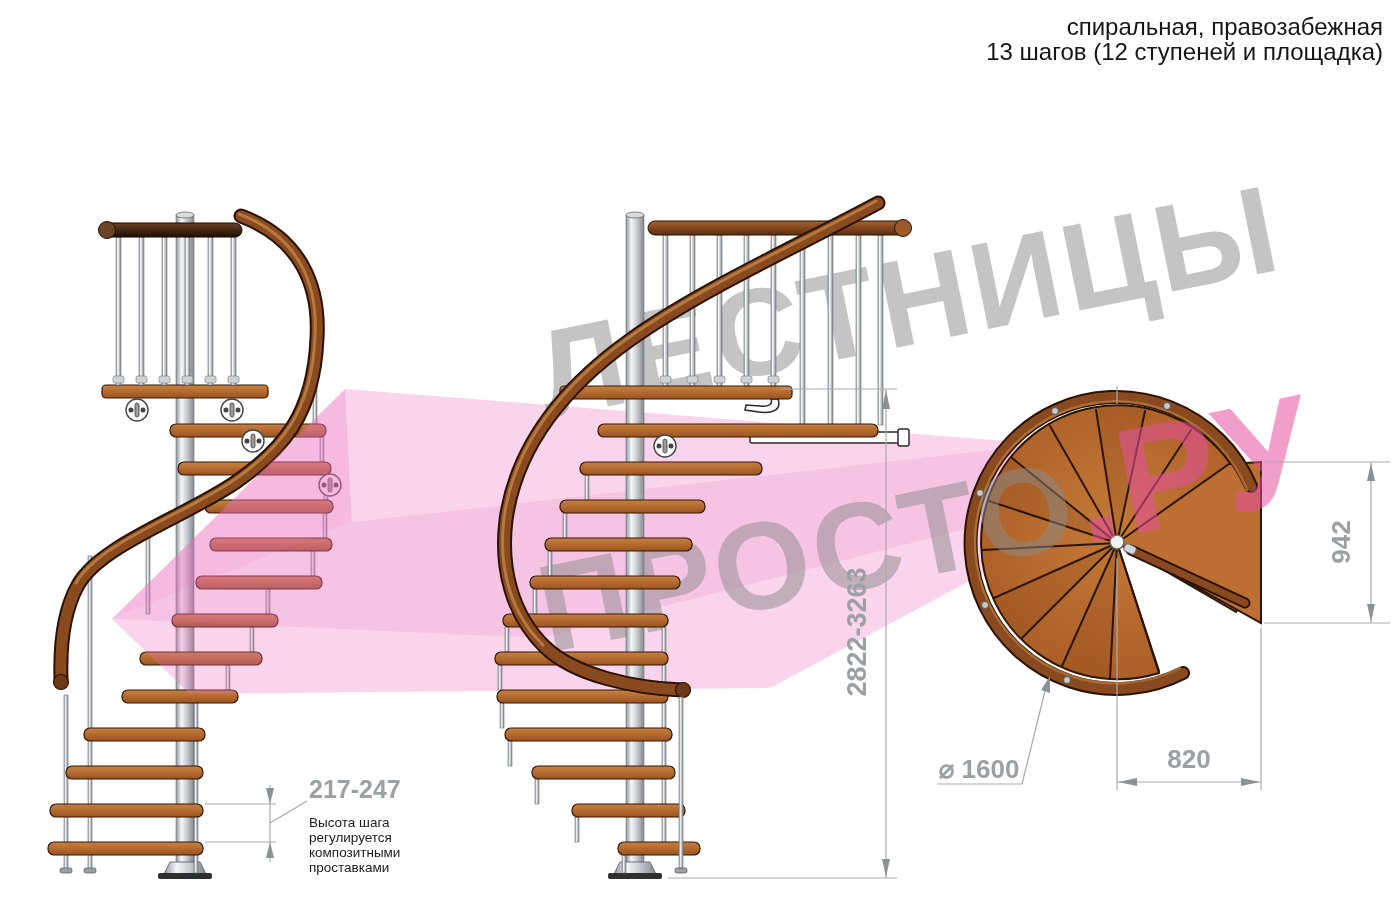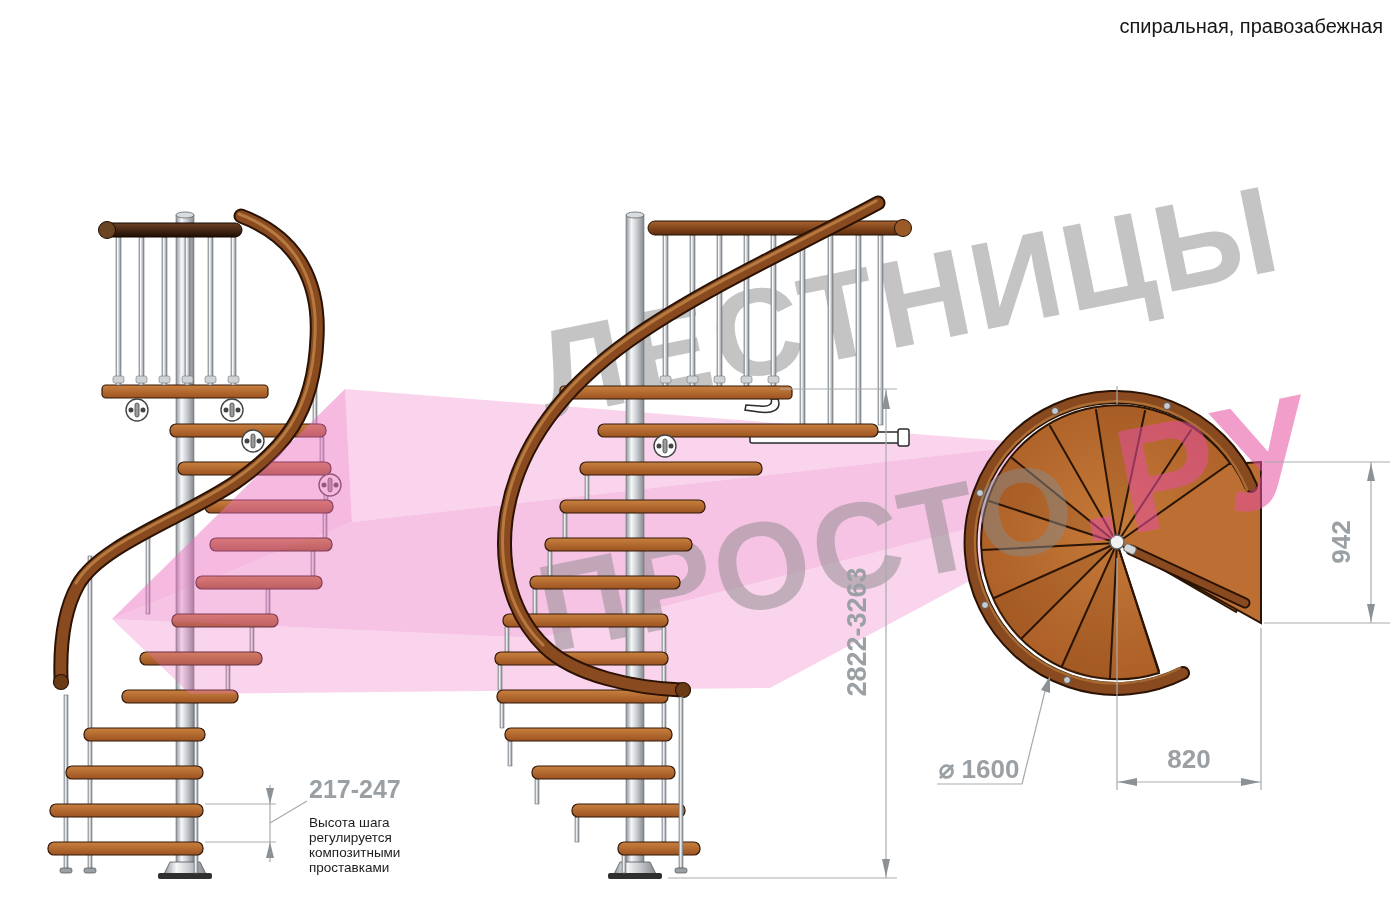--- a/index.html
+++ b/index.html
@@ -1,20 +1,20 @@
 <!DOCTYPE html>
 <html><head>
 <meta charset="utf-8">
 <style>
   html,body{margin:0;padding:0;background:#fff;}
   #stage{position:relative;width:1400px;height:917px;background:#ffffff;overflow:hidden;
          font-family:"Liberation Sans",sans-serif;}
   #drawing{position:absolute;left:0;top:0;}
   #header{position:absolute;top:14px;right:17px;text-align:right;color:#161616;
-          font-size:20px;line-height:25px;font-family:"Liberation Sans",sans-serif;}
+          font-size:24px;line-height:25px;font-family:"Liberation Sans",sans-serif;}
   .dimtxt{fill:#9aa0a4;font-weight:bold;font-family:"Liberation Sans",sans-serif;}
   .notetxt{fill:#1c1c1c;font-family:"Liberation Sans",sans-serif;font-size:13.5px;}
   .dimline{stroke:#a7abae;stroke-width:1.2;fill:none;}
   .dimarrow{fill:#8c9196;stroke:none;}
   .rod{fill:url(#poleGrad);stroke:#6d7276;stroke-width:0.6;}
   .step{fill:url(#woodStep);stroke:#33190a;stroke-width:1.2;}
   .collar{fill:#cfd3d6;stroke:#777;stroke-width:0.6;}
   .foot{fill:#9aa0a5;stroke:#555;stroke-width:0.7;}
   .wedgeline{stroke:#2a1505;stroke-width:2;stroke-linecap:round;}
 </style>
@@ -330,15 +330,16 @@
     <polygon class="dimarrow" points="270,804 266,788 274,788"></polygon>
     <polygon class="dimarrow" points="270,842 266,858 274,858"></polygon>
     <line class="dimline" x1="270" y1="823" x2="307" y2="801"></line>
     <text class="dimtxt" font-size="25" x="309" y="798">217-247</text>
     <text class="notetxt"><tspan x="309" y="827">Высота шага</tspan><tspan x="309" y="842">регулируется</tspan><tspan x="309" y="857">композитными</tspan><tspan x="309" y="872">проставками</tspan></text>
   </g>
 </svg>
 
 <div id="header">
   <div>спиральная, правозабежная</div>
+  <div>13 шагов (12 ступеней и площадка)</div>
 </div>
 
 </div>
 
 </body></html>

